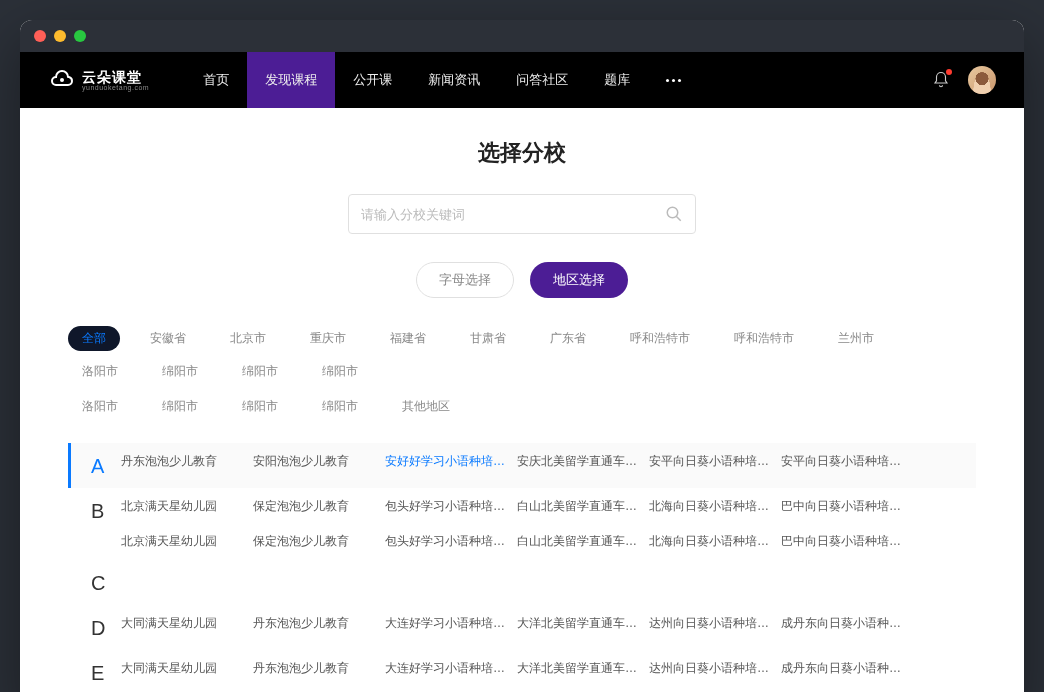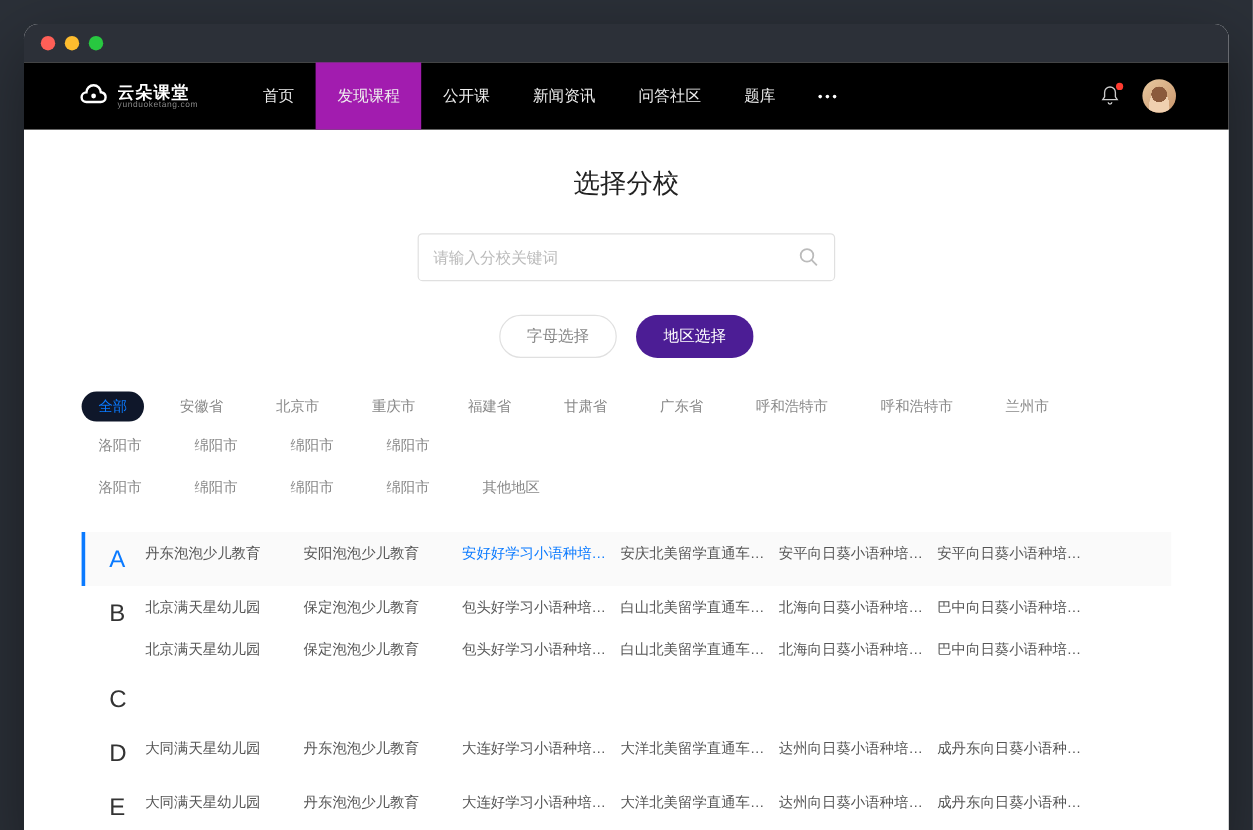--- a/index.html
+++ b/index.html
@@ -3,40 +3,40 @@
 <meta charset="utf-8">
 <style>
 *{margin:0;padding:0;box-sizing:border-box;font-family:"PingFang SC","Microsoft YaHei",Arial,sans-serif}
 body{background:#2b3038;display:flex;align-items:center;justify-content:center;min-height:100vh;padding:20px}
 .window{width:1044px;height:692px;background:#fff;border-radius:12px;overflow:hidden;display:flex;flex-direction:column;box-shadow:0 20px 60px rgba(0,0,0,.4)}
 .titlebar{height:32px;background:#2c3038;display:flex;align-items:center;padding:0 14px;gap:8px}
 .dot{width:12px;height:12px;border-radius:50%}
 .dot.red{background:#ff5f57}
 .dot.yellow{background:#febc2e}
 .dot.green{background:#28c840}
-.navbar{height:56px;background:#000;display:flex;align-items:center;padding:0 44px;color:#fff}
+.navbar{height:56px;background:#000;display:flex;align-items:center;padding:0 28px;color:#fff}
 .logo{display:flex;align-items:center;gap:6px;margin-right:36px}
 .logo-icon{width:28px;height:28px;position:relative}
 .logo-icon svg{width:28px;height:28px}
 .logo-text{display:flex;flex-direction:column;line-height:1}
 .logo-cn{font-size:14px;font-weight:600;letter-spacing:1px}
 .logo-en{font-size:7px;color:#888;letter-spacing:.5px}
 .nav-items{display:flex;height:100%}
 .nav-item{padding:0 18px;height:100%;display:flex;align-items:center;font-size:13px;color:#eee;cursor:pointer}
-.nav-item.active{background:#a21caf}
+.nav-item.active{background:#4c1d95}
 .nav-more{display:flex;gap:3px;padding:0 18px;cursor:pointer}
 .nav-more span{width:3px;height:3px;background:#fff;border-radius:50%}
 .nav-right{margin-left:auto;display:flex;align-items:center;gap:18px}
 .bell{width:18px;height:18px;cursor:pointer;position:relative}
 .bell svg{width:18px;height:18px;fill:none;stroke:#ccc;stroke-width:1.5}
 .bell-badge{position:absolute;top:-2px;right:-2px;width:6px;height:6px;background:#ff3b30;border-radius:50%}
 .avatar{width:28px;height:28px;border-radius:50%;background:linear-gradient(135deg,#e8c9a0,#c9956b);cursor:pointer;overflow:hidden;display:flex;align-items:flex-end;justify-content:center}
 .avatar::after{content:"";width:20px;height:22px;background:radial-gradient(circle at 50% 30%,#8b5a3c 35%,transparent 36%),radial-gradient(ellipse at 50% 80%,#f0d0b0 60%,transparent 61%);border-radius:50% 50% 0 0}
 .content{flex:1;overflow-y:auto;padding:30px 48px}
-.page-title{text-align:center;font-size:22px;font-weight:400;color:#222;margin-bottom:26px}
+.page-title{text-align:center;font-size:22px;font-weight:700;color:#222;margin-bottom:26px}
 .search-wrap{display:flex;justify-content:center;margin-bottom:28px}
 .search-box{width:348px;height:40px;border:1px solid #e0e0e0;border-radius:4px;display:flex;align-items:center;padding:0 12px}
 .search-input{flex:1;border:none;outline:none;font-size:13px;color:#333}
 .search-input::placeholder{color:#bbb}
 .search-icon{width:18px;height:18px}
 .search-icon svg{width:18px;height:18px;fill:none;stroke:#bbb;stroke-width:2}
 .filter-tabs{display:flex;justify-content:center;gap:16px;margin-bottom:28px}
 .filter-tab{padding:8px 22px;font-size:13px;border-radius:18px;cursor:pointer;border:1px solid transparent}
 .filter-tab.inactive{color:#888;border-color:#e0e0e0}
 .filter-tab.active{background:#4c1d95;color:#fff}

